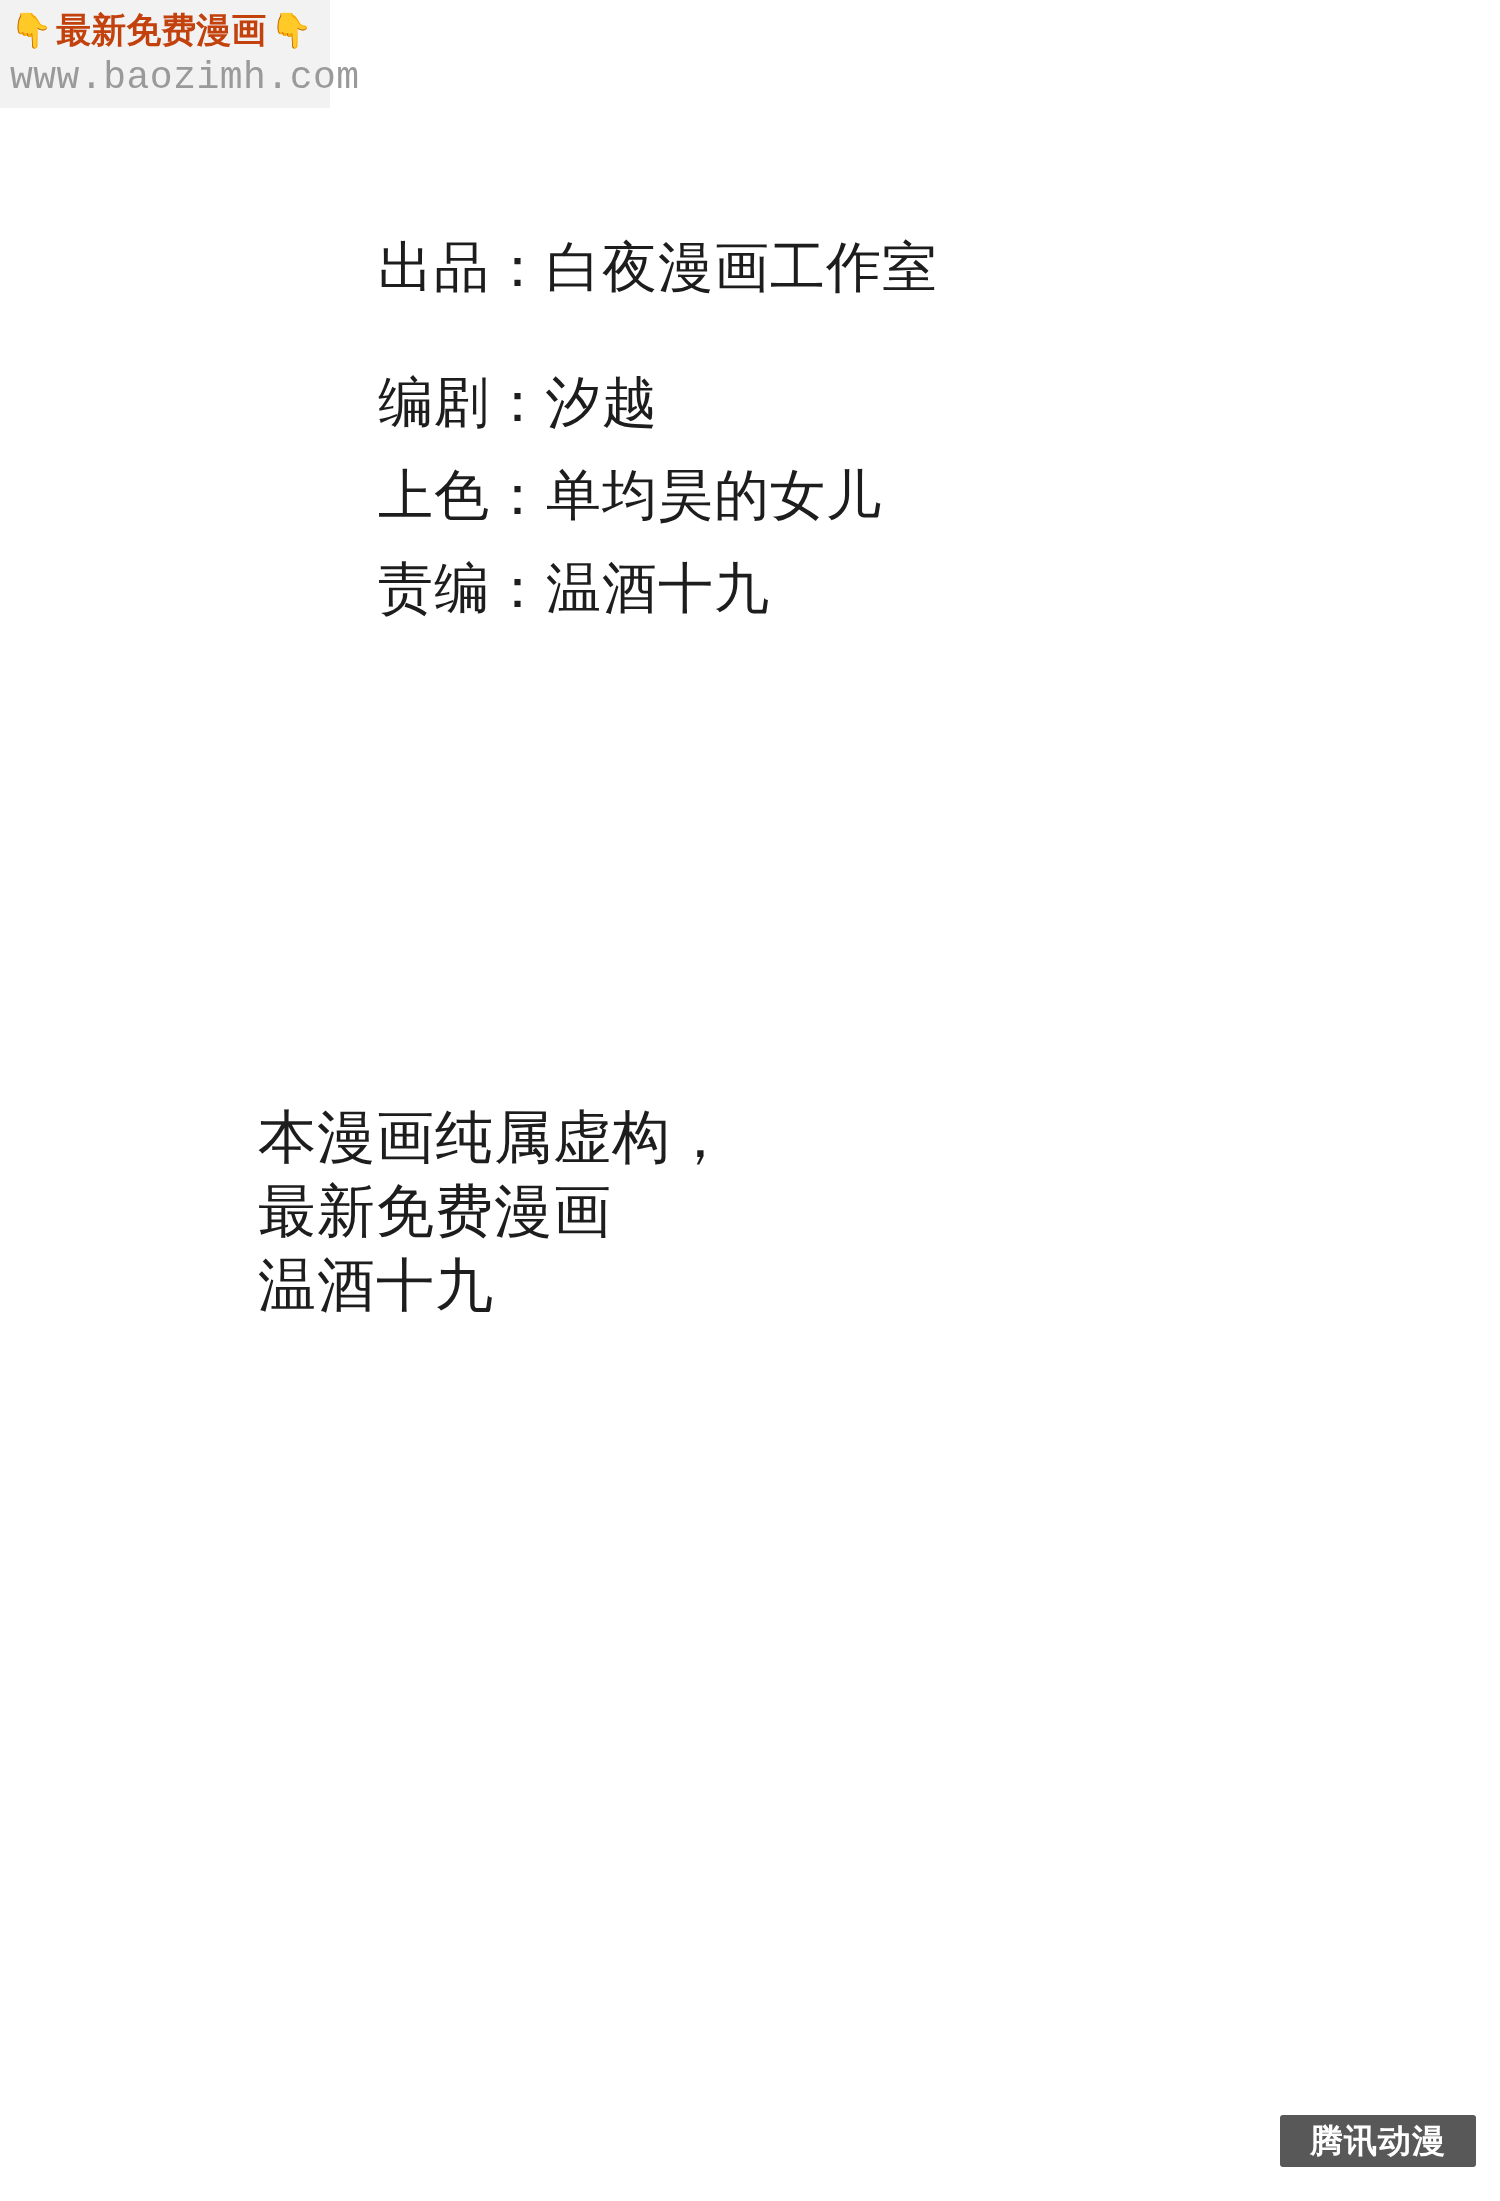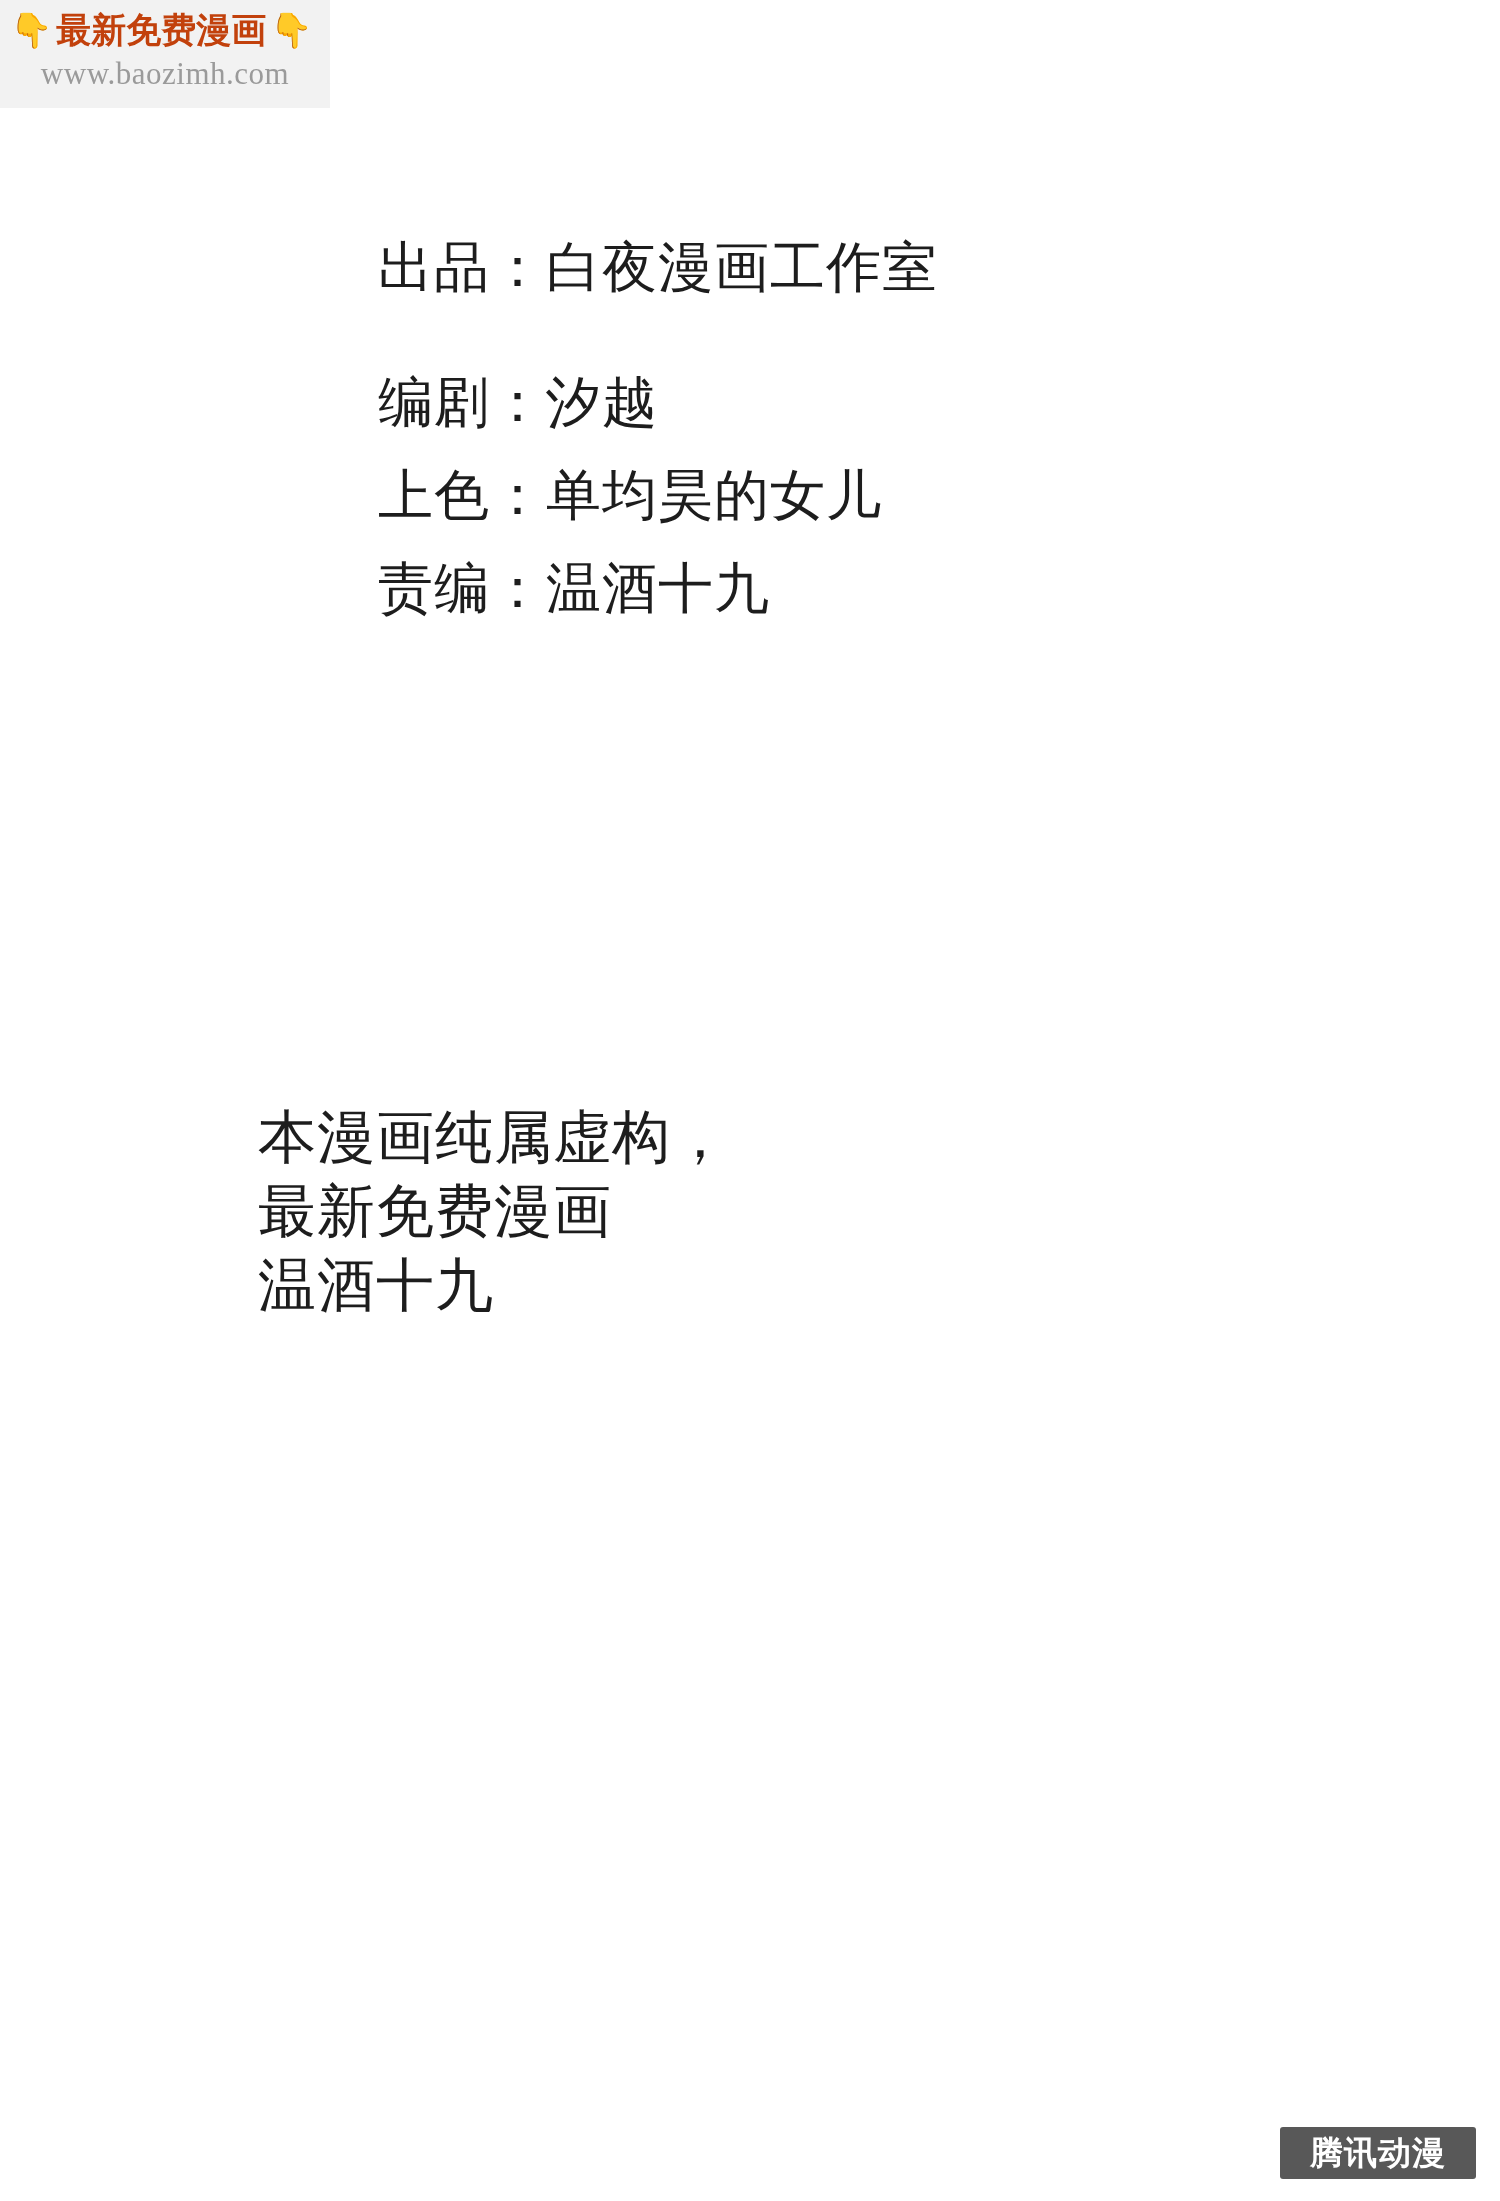--- a/index.html
+++ b/index.html
@@ -38,26 +38,26 @@
     color: #ffc400;
   }
   .wm-text {
     font-size: 35px;
     font-weight: bold;
     color: #c2410c;
     letter-spacing: 0px;
     white-space: nowrap;
   }
   .wm-url {
-    font-size: 31px;
+    font-size: 38px;
     color: #9a9a9a;
     letter-spacing: 0.5px;
     margin-top: 2px;
     white-space: nowrap;
-    font-family: Liberation Serif, serif;
+    font-family: Liberation Mono, monospace;
     text-align: center;
   }
 
   
   .credits {
     position: absolute;
     left: 378px;
     top: 240px;
     color: #1d1d1d;
   }
@@ -90,21 +90,21 @@
     line-height: 1.28;
     white-space: nowrap;
     font-weight: 500;
     letter-spacing: 1px;
   }
 
   
   .logo {
     position: absolute;
     right: 24px;
-    bottom: 22px;
+    bottom: 34px;
     width: 196px;
     height: 52px;
     background: #4a4a4a;
     border-radius: 3px;
     display: flex;
     align-items: center;
     justify-content: center;
     opacity: 0.92;
   }
   .logo-text {

